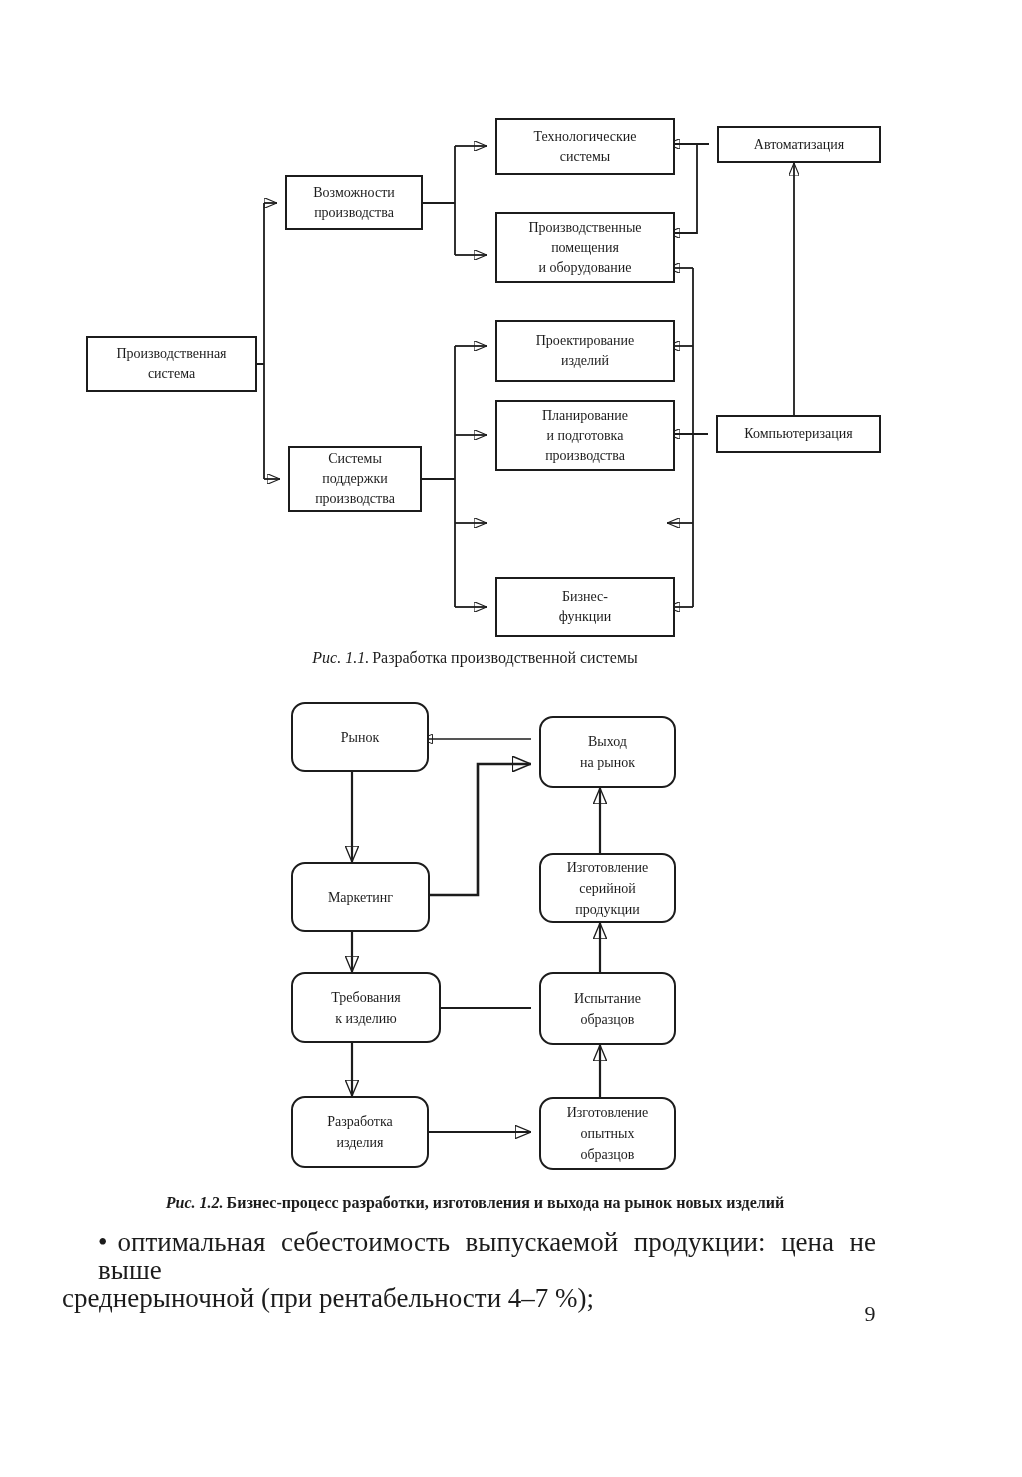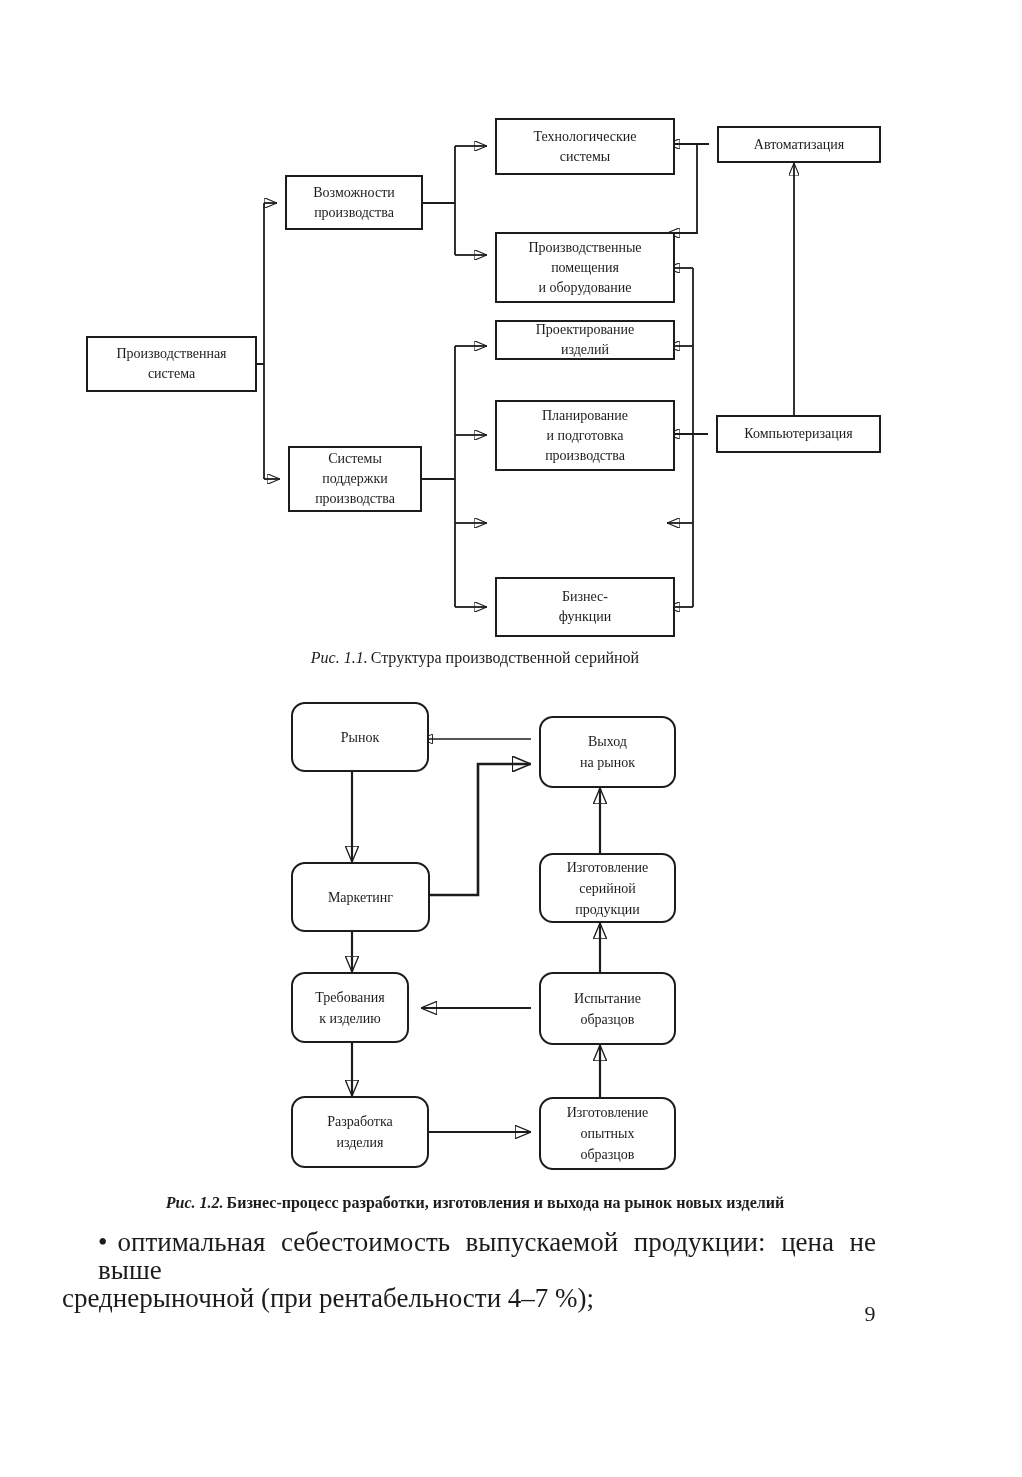--- a/index.html
+++ b/index.html
@@ -31,34 +31,34 @@
     padding: 2px;
     margin-left: 8px;
   }
   .rounded { border-radius: 14px; border-width: 2.4px; line-height: 21px; }
 
   
   .n-prod    { left:78px;  top:336px; width:171px; height:56px; }
   .n-cap     { left:277px; top:175px; width:138px; height:55px; }
   .n-sup     { left:280px; top:446px; width:134px; height:66px; }
   .n-tech    { left:487px; top:118px; width:180px; height:57px; }
-  .n-fac     { left:487px; top:232px; width:180px; height:71px; }
-  .n-des     { left:487px; top:320px; width:180px; height:40px; }
+  .n-fac     { left:487px; top:212px; width:180px; height:71px; }
+  .n-des     { left:487px; top:320px; width:180px; height:62px; }
   .n-plan    { left:487px; top:400px; width:180px; height:71px; }
   .n-qual    { left:487px; top:497px; width:180px; height:53px; }
   .n-bus     { left:487px; top:577px; width:180px; height:60px; }
   .n-auto    { left:709px; top:126px; width:164px; height:37px; }
   .n-comp    { left:708px; top:415px; width:165px; height:38px; }
 
   
   .m-market  { left:283px; top:702px;  width:138px; height:70px; }
   .m-exit    { left:531px; top:716px;  width:137px; height:72px; }
   .m-mkt     { left:283px; top:862px;  width:139px; height:70px; }
   .m-serial  { left:531px; top:853px;  width:137px; height:70px; }
-  .m-req     { left:283px; top:972px;  width:118px; height:71px; }
+  .m-req     { left:283px; top:972px;  width:150px; height:71px; }
   .m-test    { left:531px; top:972px;  width:137px; height:73px;text-align:center; }
   .m-dev     { left:283px; top:1096px; width:138px; height:72px; }
   .m-proto   { left:531px; top:1097px; width:137px; height:73px; }
 
   .caption {
     position: absolute; left:0; width:950px;
     text-align: center;
     font-size: 16px; line-height: 20px;
   }
   .cap1 { top: 648px; }
@@ -139,21 +139,21 @@
 изделий</div>
   <div class="node n-plan">Планирование
 и подготовка
 производства</div>
   <div class="node n-bus">Бизнес-
 функции</div>
   <div class="node n-auto">Автоматизация</div>
   <div class="node n-comp">Компьютеризация</div>
 
   <div class="caption cap1">
-    <span class="cap-label">Рис. 1.1.</span><span>Структура производственной серийной</span>
+    <span class="cap-label">Рис. 1.1.</span><span>Разработка производственной системы</span>
   </div>
 
   <div class="node rounded m-market">Рынок</div>
   <div class="node rounded m-exit">Выход
 на рынок</div>
   <div class="node rounded m-mkt">Маркетинг</div>
   <div class="node rounded m-serial">Изготовление
 серийной
 продукции</div>
   <div class="node rounded m-req">Требования

